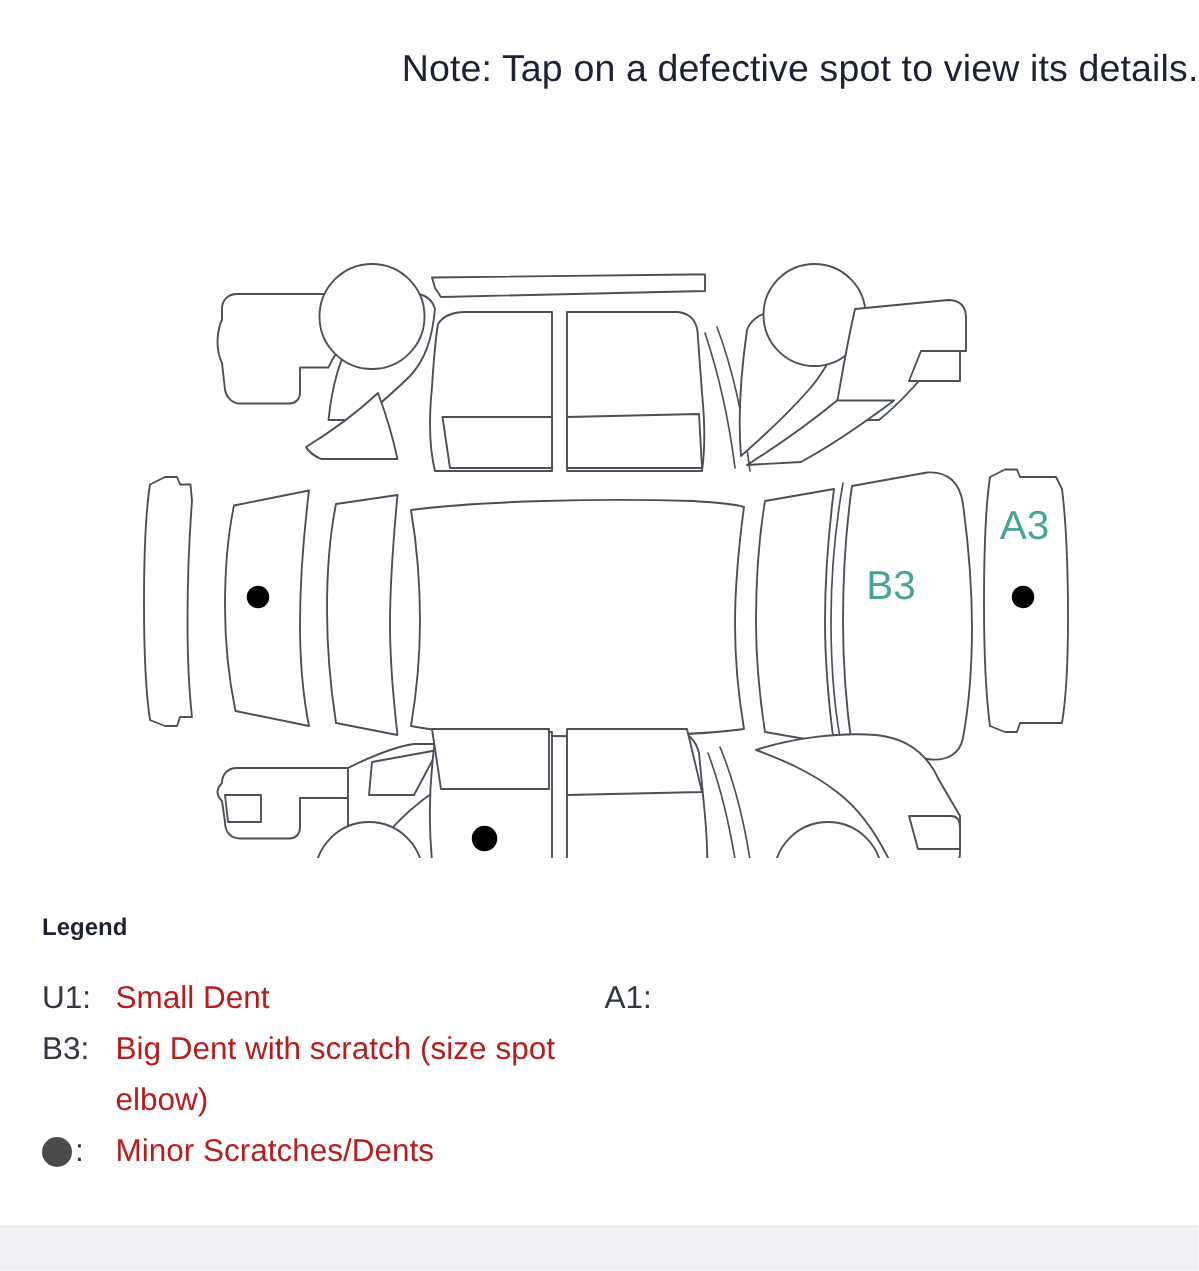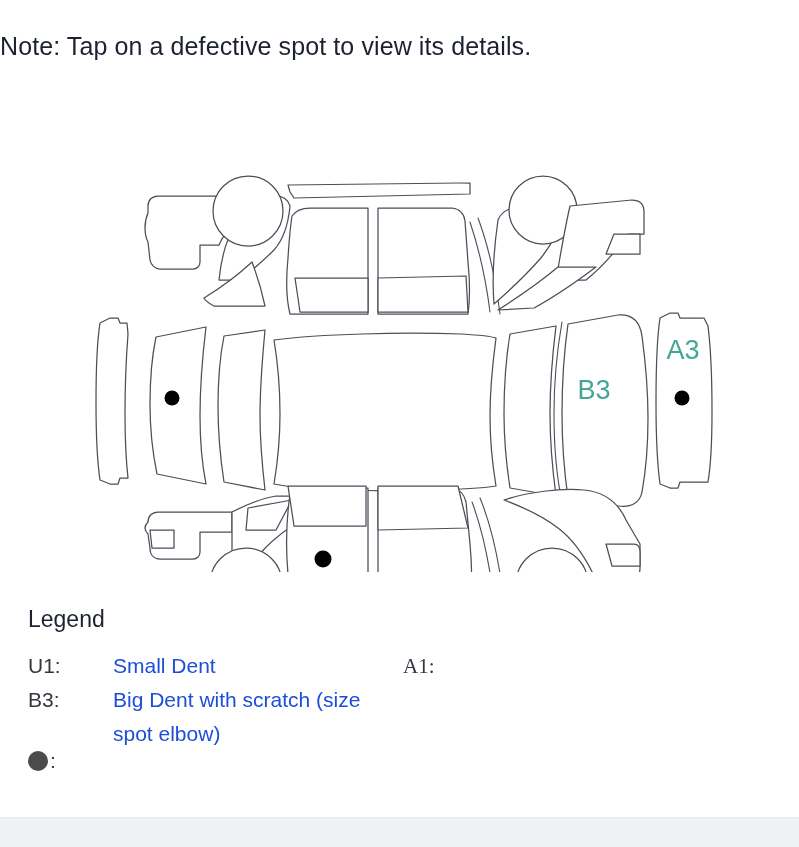--- a/index.html
+++ b/index.html
@@ -21,21 +21,21 @@
     inset: 0;
     background: #ffffff;
   }
 
   
   .note-bar {
     position: absolute;
     top: 30px;
     left: 0;
     width: 799px;
-    text-align: left;
+    text-align: right;
   }
   .note-text {
     font-size: 25px;
     line-height: 32px;
     color: #1d2230;
     letter-spacing: .1px;
   }
 
   
   .diagram-wrap {
@@ -77,52 +77,52 @@
   }
 
   
   .legend {
     position: absolute;
     left: 28px;
     top: 604px;
     width: 680px;
   }
   .legend-title {
-    font-size: 23px;
+    font-size: 16px;
     line-height: 30px;
     color: #1d2230;
     margin-bottom: 15px;
+    font-weight: bold;
   }
   .legend-cols {
     position: relative;
     height: 140px;
   }
   .legend-col {
     position: absolute;
     top: 0;
   }
   .legend-col.left  { left: 0;    width: 372px; }
-  .legend-col.right { left: 375px; width: 300px; font-family: Liberation Serif, serif; }
+  .legend-col.right { left: 375px; width: 300px; }
 
   .legend-row {
     display: flex;
     align-items: flex-start;
     font-size: 21px;
     line-height: 34px;
     color: #333840;
-    gap: 36px;
   }
   .legend-key {
     flex: 0 0 auto;
     min-width: 49px;
     color: #333840;
   }
   .legend-desc {
     flex: 1 1 auto;
-    color: #1d4ed8;
+    color: #b91c1c;
   }
   .legend-row.dot-row { align-items: center; }
   .legend-key.dot-key {
     display: flex;
     align-items: center;
     min-width: 49px;
   }
   .dot-swatch {
     display: inline-block;
     width: 20px;
@@ -309,20 +309,21 @@
         <div class="legend-row">
           <span class="legend-key">B3:</span>
           <span class="legend-desc">Big Dent with scratch (size spot elbow)</span>
         </div>
 
         <div class="legend-row dot-row">
           <span class="legend-key dot-key">
             <span class="dot-swatch"></span>
             <span class="dot-colon">:</span>
           </span>
+          <span class="legend-desc">Minor Scratches/Dents</span>
         </div>
       </div>
 
       <div class="legend-col right">
 
         <div class="legend-row">
           <span class="legend-key">A1:</span>
         </div>
 
       </div>

